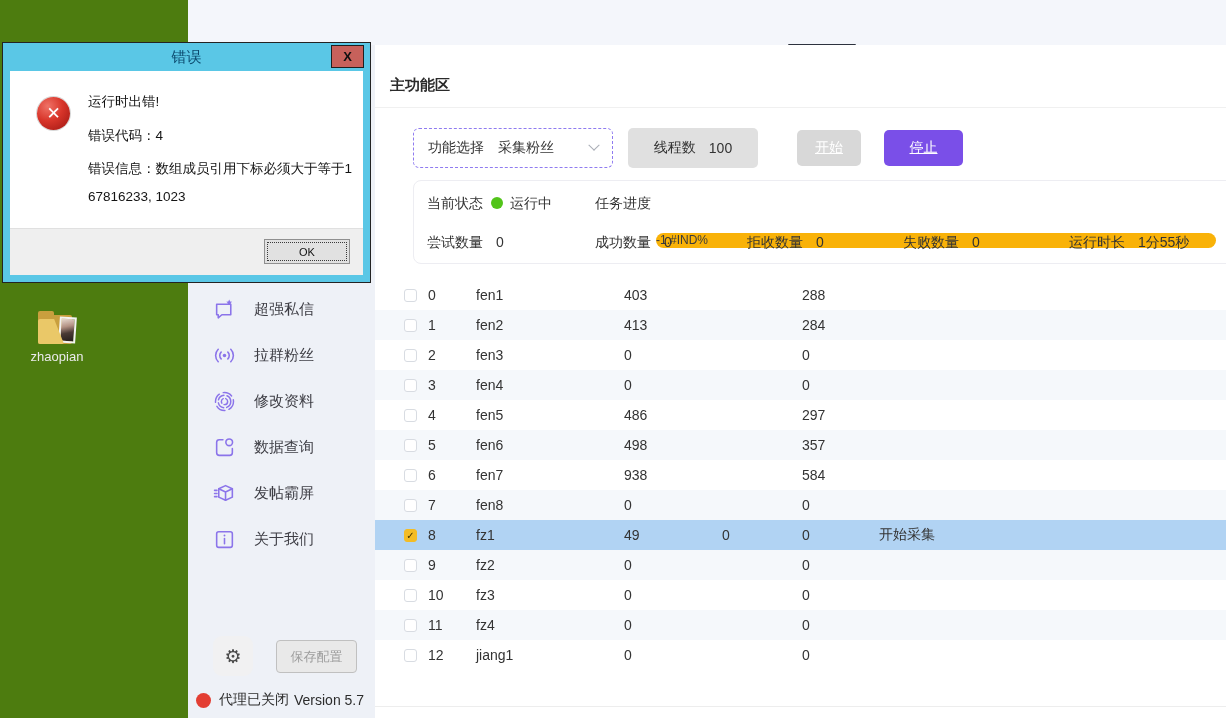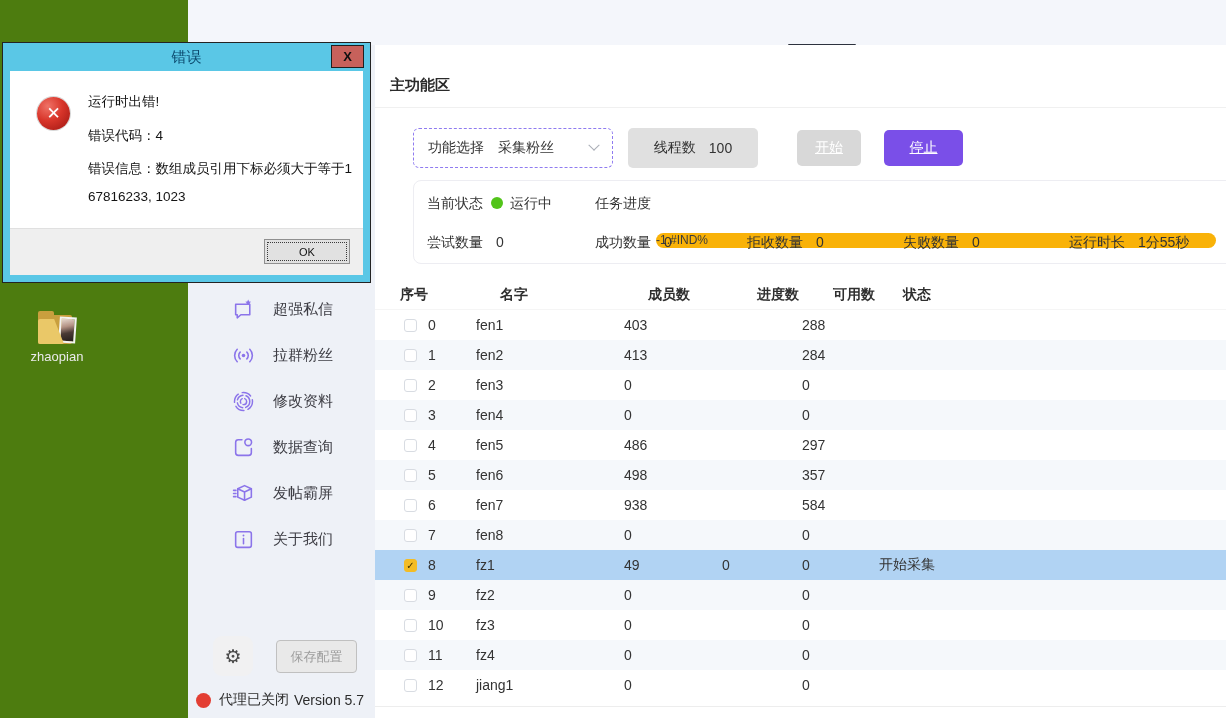--- a/index.html
+++ b/index.html
@@ -26,21 +26,21 @@
   
   .app { position:absolute; left:188px; top:0; width:1038px; height:718px; background:#fff; }
   .topband { position:absolute; left:0; top:0; right:0; height:45px; background:#f4f6fb; }
   .collapse-tab { position:absolute; left:600px; top:44px; width:68px; height:20px; background:#2d323e;
       clip-path:polygon(0 0,100% 0,84% 100%,16% 100%); cursor:pointer; display:flex; align-items:center; justify-content:center; }
   .chev { display:inline-block; width:7px; height:7px; border-right:1.6px solid #b9bdc4; border-bottom:1.6px solid #b9bdc4;
       transform:rotate(45deg) translate(-1px,-1px); }
 
   
   .sidebar { position:absolute; left:0; top:45px; bottom:0; width:187px; background:#eef1f7; }
-  .menu-item { position:absolute; left:0; width:100%; height:32px; display:flex; align-items:center; padding-left:44px; cursor:pointer; }
+  .menu-item { position:absolute; left:0; width:100%; height:32px; display:flex; align-items:center; padding-left:25px; cursor:pointer; }
   .menu-item svg { width:23px; height:23px; flex:none; }
   .menu-label { margin-left:18px; font-size:15px; color:#3d3d44; }
   .mi-0{top:248px;} .mi-1{top:294px;} .mi-2{top:340px;} .mi-3{top:386px;} .mi-4{top:432px;} .mi-5{top:478px;}
 
   .gear-btn { position:absolute; left:25px; top:591px; width:40px; height:40px; background:#f1f1f2; border-radius:9px;
       display:flex; align-items:center; justify-content:center; font-size:19px; color:#4a4a4a; cursor:pointer; }
   .save-btn { position:absolute; left:88px; top:595px; width:81px; height:33px; background:#e9e9e9; border:1px solid #c0c0c0;
       border-radius:4px; font-size:13px; color:#9d9d9d; display:flex; align-items:center; justify-content:center; cursor:pointer; }
   .proxy-row { position:absolute; left:8px; top:646px; display:flex; align-items:center; }
   .proxy-dot { width:15px; height:15px; border-radius:50%; background:#e33e33; }
@@ -220,28 +220,20 @@
       <div class="sp-row2">
         <span class="stat st-0"><span>尝试数量</span><span class="sv">0</span></span>
         <span class="stat st-1"><span>成功数量</span><span class="sv">0</span></span>
         <span class="stat st-2"><span>拒收数量</span><span class="sv">0</span></span>
         <span class="stat st-3"><span>失败数量</span><span class="sv">0</span></span>
         <span class="stat st-4"><span>运行时长</span><span class="sv">1分55秒</span></span>
       </div>
     </div>
 
     <div class="table">
-      <div class="thead">
-        <span class="h-no">序号</span>
-        <span class="h-name">名字</span>
-        <span class="h-members">成员数</span>
-        <span class="h-progress">进度数</span>
-        <span class="h-available">可用数</span>
-        <span class="h-status">状态</span>
-      </div>
       <div>
           <div class="trow">
     <span class="cb"></span>
     <span class="c-no">0</span>
     <span class="c-name">fen1</span>
     <span class="c-members">403</span>
     <span class="c-progress"></span>
     <span class="c-available">288</span>
     <span class="c-status"></span>
   </div>

